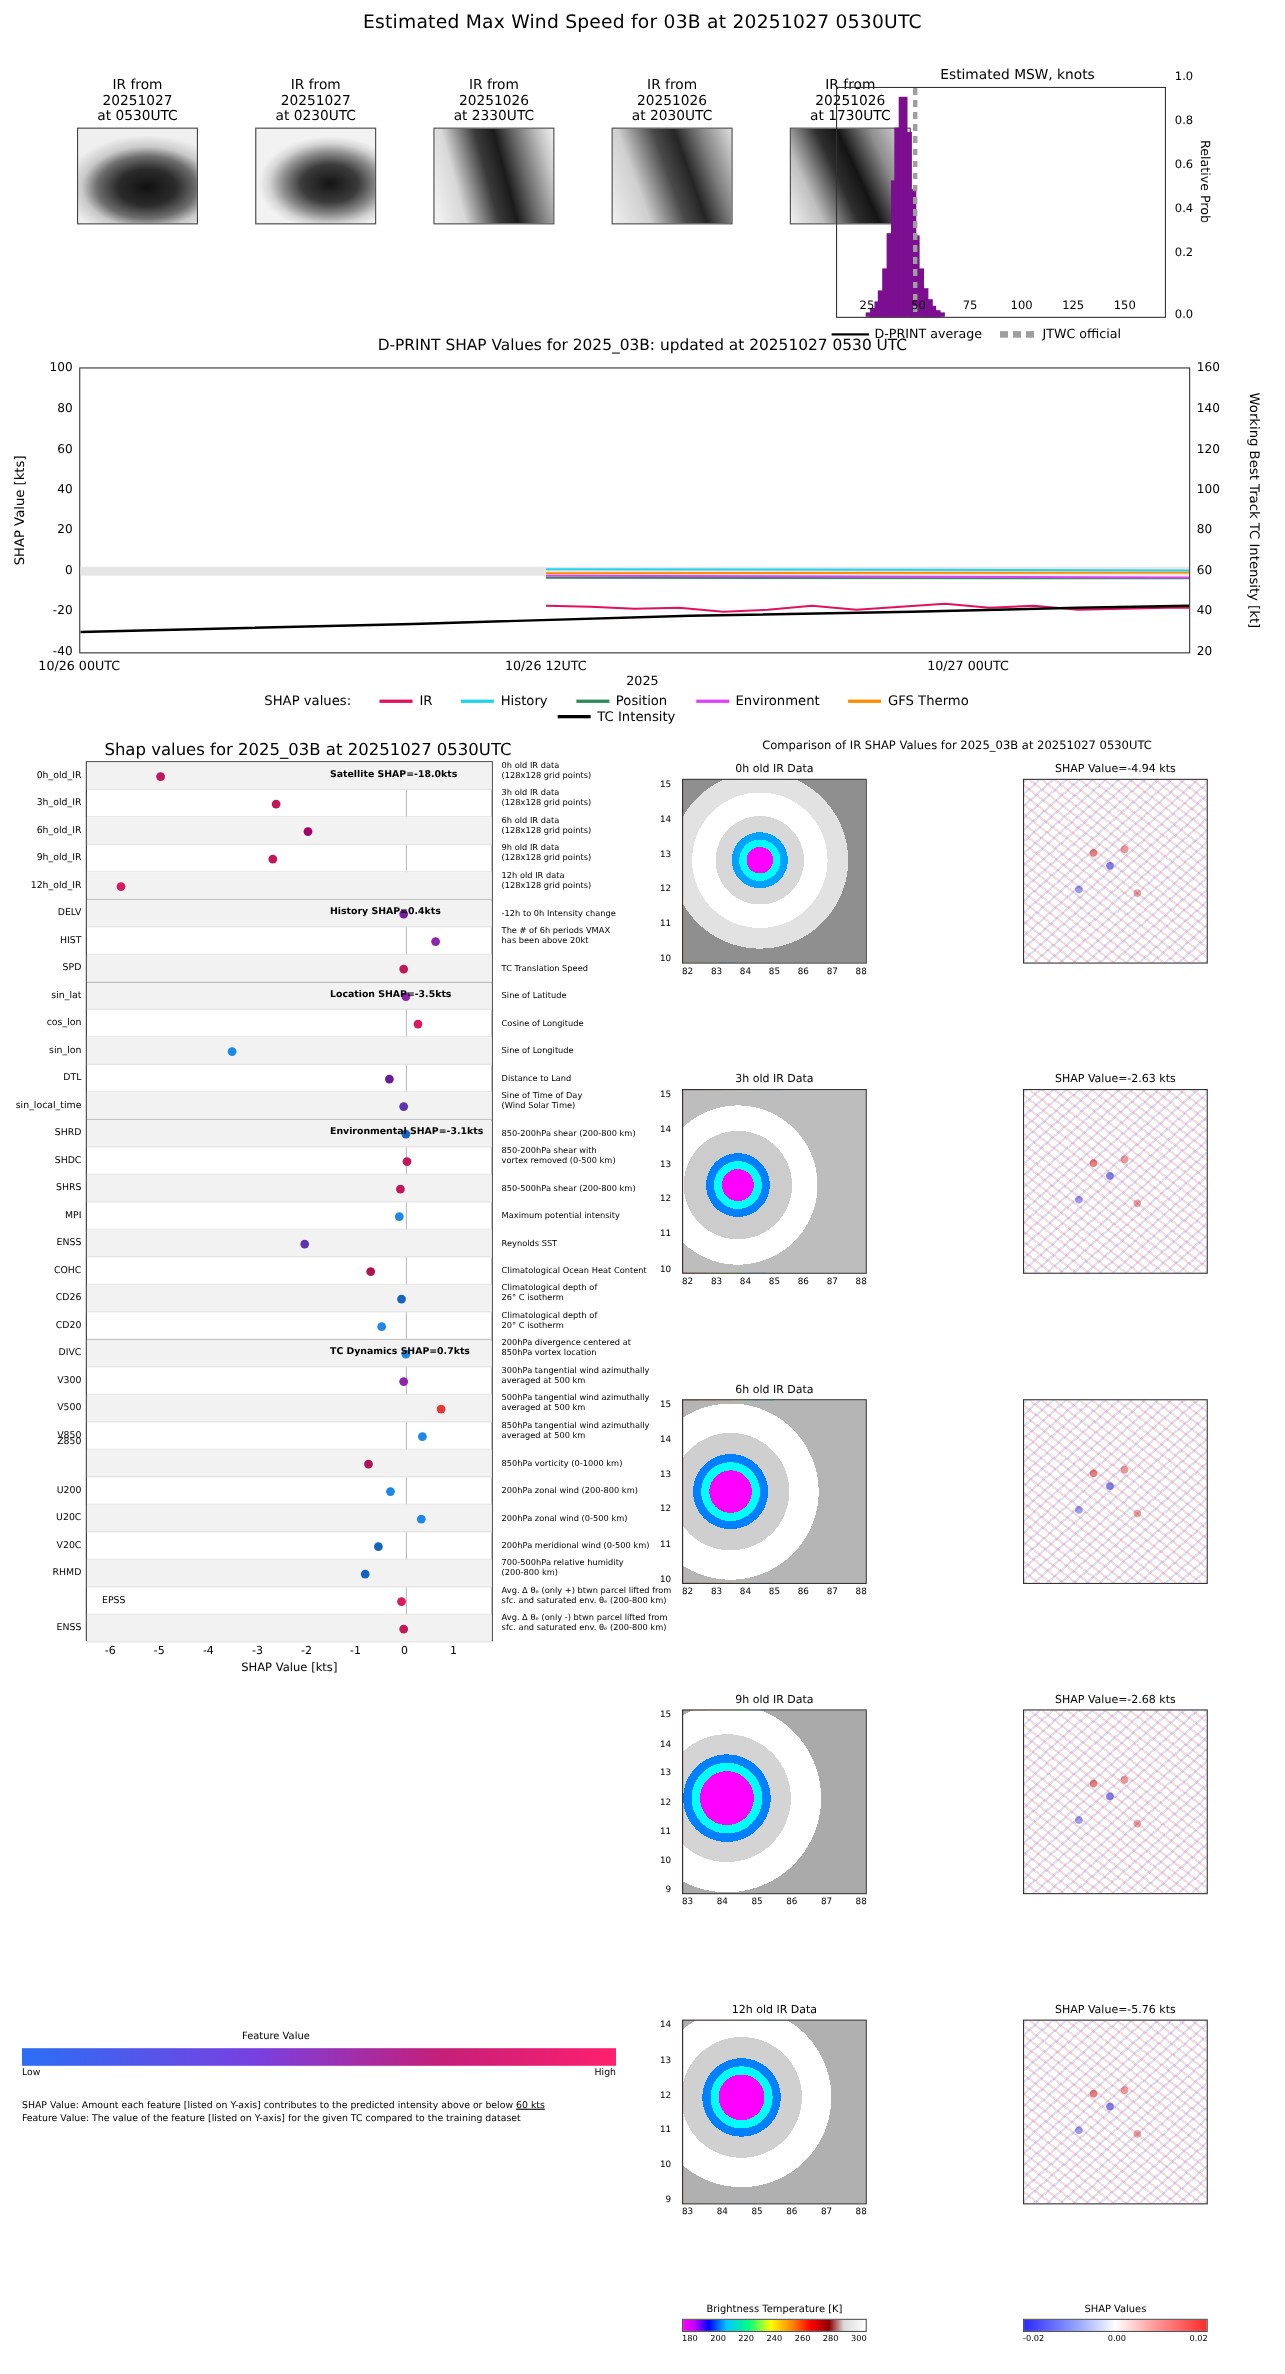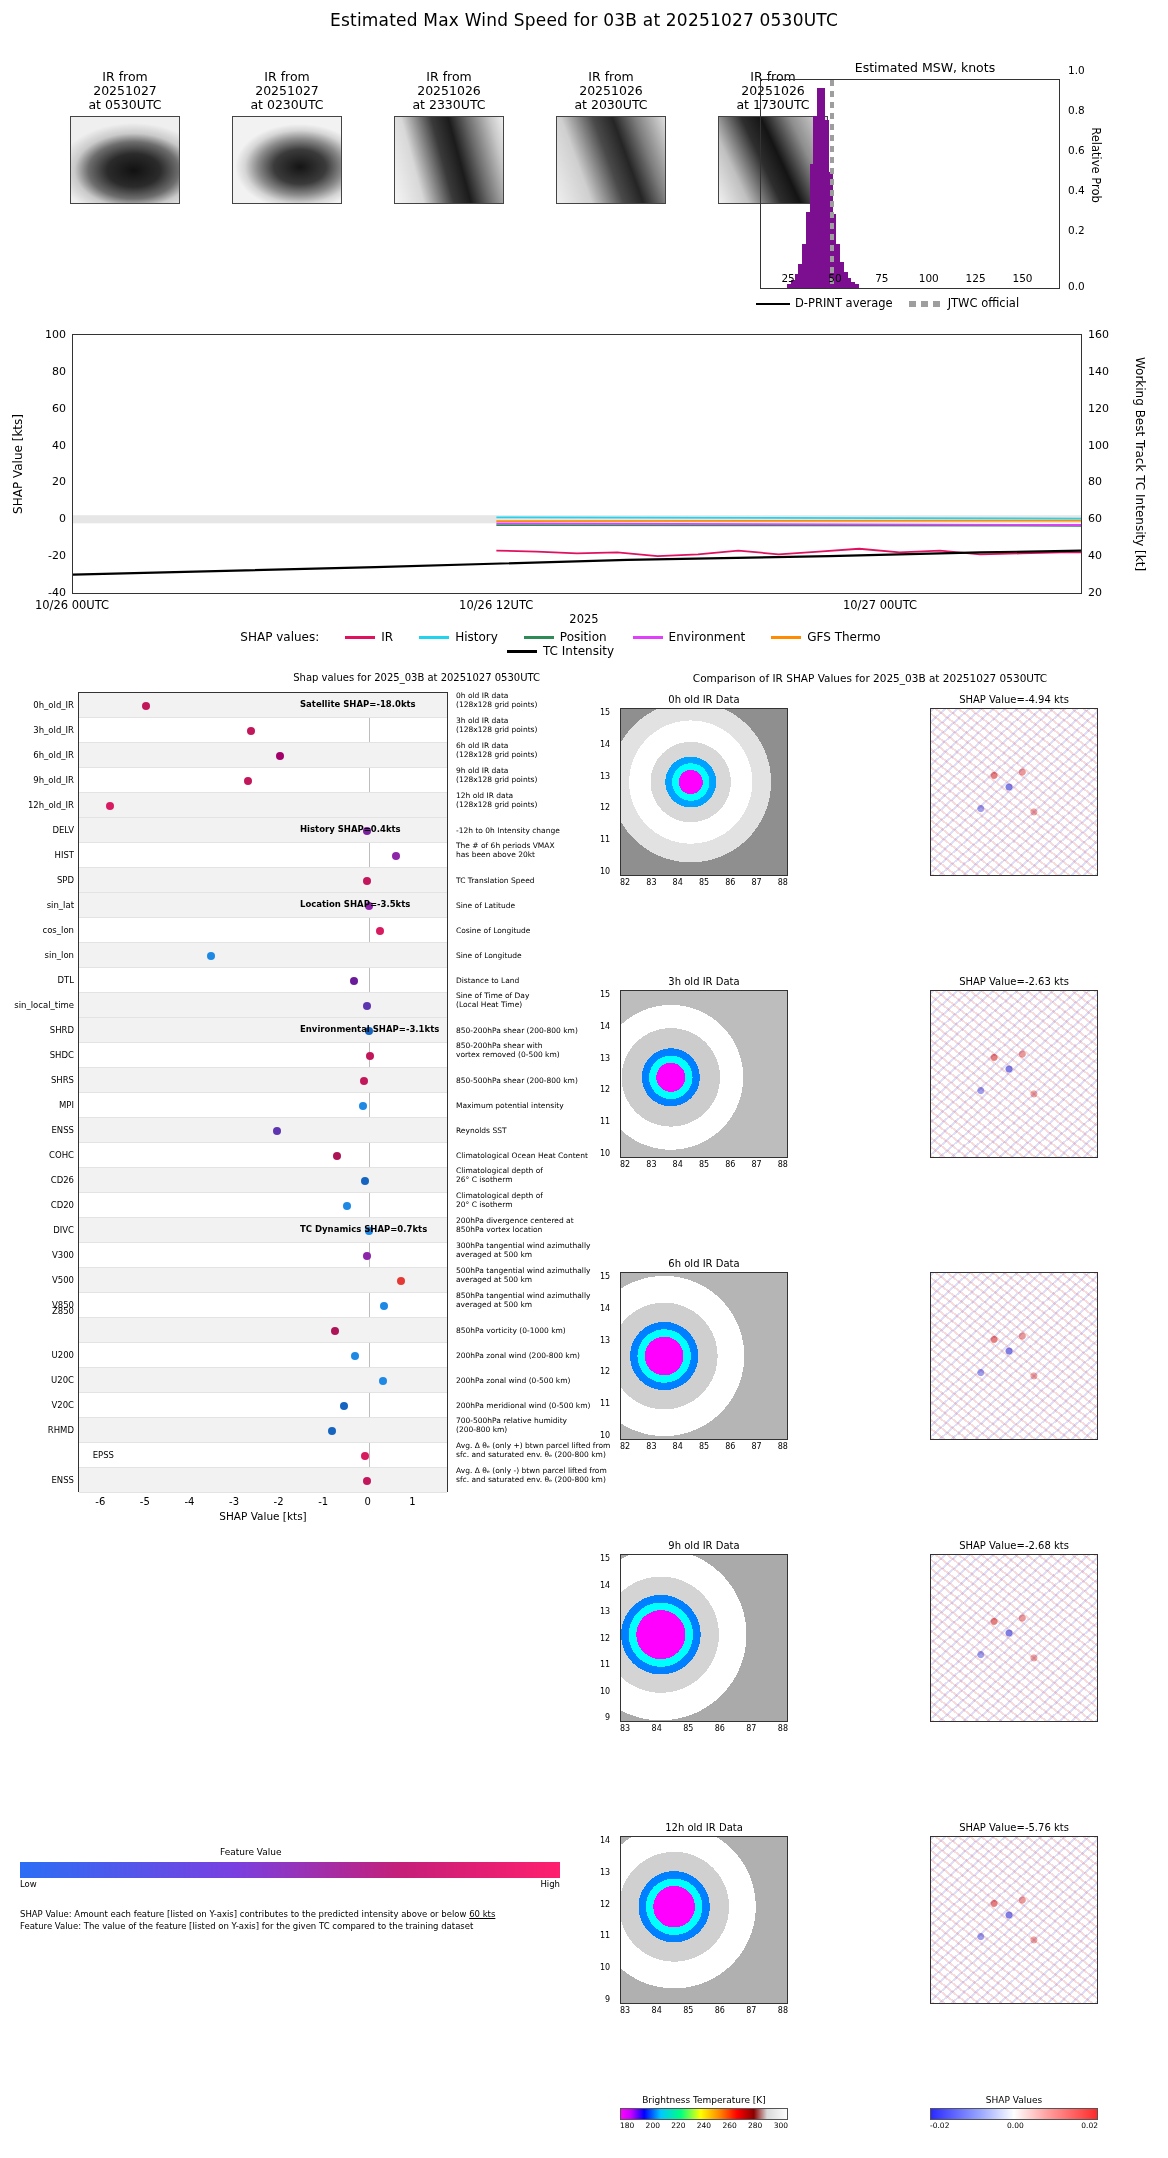--- a/index.html
+++ b/index.html
@@ -72,21 +72,21 @@
   .ts-xt { position:absolute; top: 298px; font-size: 11.5px; transform: translateX(-50%); }
   .ts-xname { position:absolute; top: 312px; left: 584px; transform: translateX(-50%); font-size: 11.5px; }
   .ts-legend { position: absolute; top: 330px; left: 0; width: 1121px; text-align: center; font-size: 12px; }
   .ts-legend .li { display:inline-block; margin: 0 13px; }
   .ts-legend .sw { display:inline-block; width: 30px; height: 2.5px; vertical-align: middle; margin-right: 6px; }
 
   
   .bottom { position: relative; width: 1168px; height: 1490px; }
 
   
-  .dp-title { position:absolute; left: 20px; top: 2px; width: 520px; text-align: right; font-size: 10px; }
+  .dp-title { position:absolute; left: 20px; top: 2px; width: 520px; text-align: center; font-size: 15px; }
   .dp-box { position:absolute; left: 78px; top: 22px; width: 370px; height: 1100px; border: 1px solid #333; }
   .dp-row { position: absolute; left: 0; width: 100%; height: 25px; border-bottom: 1px solid #e3e3e3; }
   .dp-row.shaded { background: #f2f2f2; }
   .dp-sep { position:absolute; left: 0; width: 100%; height: 0; border-top: 1.6px solid #000; }
   .dp-zero { position:absolute; top:0; bottom:0; width: 1.5px; background: #bdbdbd; }
   .dp-dot { position: absolute; width: 8px; height: 8px; border-radius: 50%; transform: translate(-50%,-50%); }
   .dp-ylab { position:absolute; left: 74px; font-size: 8.5px; transform: translate(-100%,-50%); text-align: right; }
   .dp-desc { position:absolute; left: 456px; font-size: 7.5px; transform: translateY(-50%); line-height: 9px; }
   .dp-group { position:absolute; left: 300px; font-size: 8.5px; transform: translateY(-50%); font-weight: bold; }
   .dp-xt { position:absolute; top: 1126px; font-size: 10px; transform: translateX(-50%); }
@@ -232,20 +232,21 @@
       </div>
     <div class="hy-label">Relative Prob</div>
     <div class="hist-legend">
       <span><span class="leg-line"></span><span>D-PRINT average</span></span>
       <span><span class="leg-dash"></span><span>JTWC official</span></span>
     </div>
   </div>
 </div>
 
 <div class="ts-panel">
+  <div class="ts-title">D-PRINT SHAP Values for 2025_03B: updated at 20251027 0530 UTC</div>
   <div class="ts-box">
     <svg id="ts-svg" width="1008" height="258">
         <rect x="0" y="180.23142857142858" width="1008" height="8.108571428571423" fill="#e6e6e6"></rect>
         <polyline points="423.35999999999996,215.6142857142857 463.68,216.53571428571428 504,218.37857142857143 544.32,217.45714285714286 584.64,221.14285714285714 624.96,219.3 665.2800000000001,215.6142857142857 705.5999999999999,219.3 745.92,216.53571428571428 786.24,213.77142857142857 826.56,217.45714285714286 866.88,215.6142857142857 907.2,219.3 947.52,218.37857142857143 987.84,217.45714285714286 1008,217.45714285714286" fill="none" stroke="#e0115f" stroke-width="1.8"></polyline>
         <polyline points="423.35999999999996,182.44285714285712 1008,183.54857142857145" fill="none" stroke="#22d3ee" stroke-width="1.8"></polyline>
         <polyline points="423.35999999999996,190.18285714285713 1008,190.73571428571427" fill="none" stroke="#2e8b57" stroke-width="1.8"></polyline>
         <polyline points="423.35999999999996,188.34 1008,189.99857142857144" fill="none" stroke="#e040fb" stroke-width="1.8"></polyline>
         <polyline points="423.35999999999996,186.12857142857143 1008,185.5757142857143" fill="none" stroke="#ff8c00" stroke-width="1.8"></polyline>
         <polyline points="0,239.57142857142858 302.4,232.2 554.4000000000001,224.82857142857142 756,221.14285714285714 907.2,217.45714285714286 1008,215.6142857142857" fill="none" stroke="#000000" stroke-width="2.2"></polyline>
       </svg>
@@ -439,21 +440,21 @@
       <div class="dp-desc" style="top: 284.5px; margin-top: 0px;">
         <div>Sine of Longitude</div>
       </div>
       <div class="dp-ylab" style="top: 309.5px;">DTL</div>
       <div class="dp-desc" style="top: 309.5px; margin-top: 0px;">
         <div>Distance to Land</div>
       </div>
       <div class="dp-ylab" style="top: 334.5px;">sin_local_time</div>
       <div class="dp-desc" style="top: 334.5px; margin-top: -4.5px;">
         <div>Sine of Time of Day</div>
-        <div>(Local Heat Time)</div>
+        <div>(Wind Solar Time)</div>
       </div>
       <div class="dp-group" style="top: 359px;">Environmental SHAP=-3.1kts</div>
       <div class="dp-ylab" style="top: 359.5px;">SHRD</div>
       <div class="dp-desc" style="top: 359.5px; margin-top: 0px;">
         <div>850-200hPa shear (200-800 km)</div>
       </div>
       <div class="dp-ylab" style="top: 384.5px;">SHDC</div>
       <div class="dp-desc" style="top: 384.5px; margin-top: -4.5px;">
         <div>850-200hPa shear with</div>
         <div>vortex removed (0-500 km)</div>

